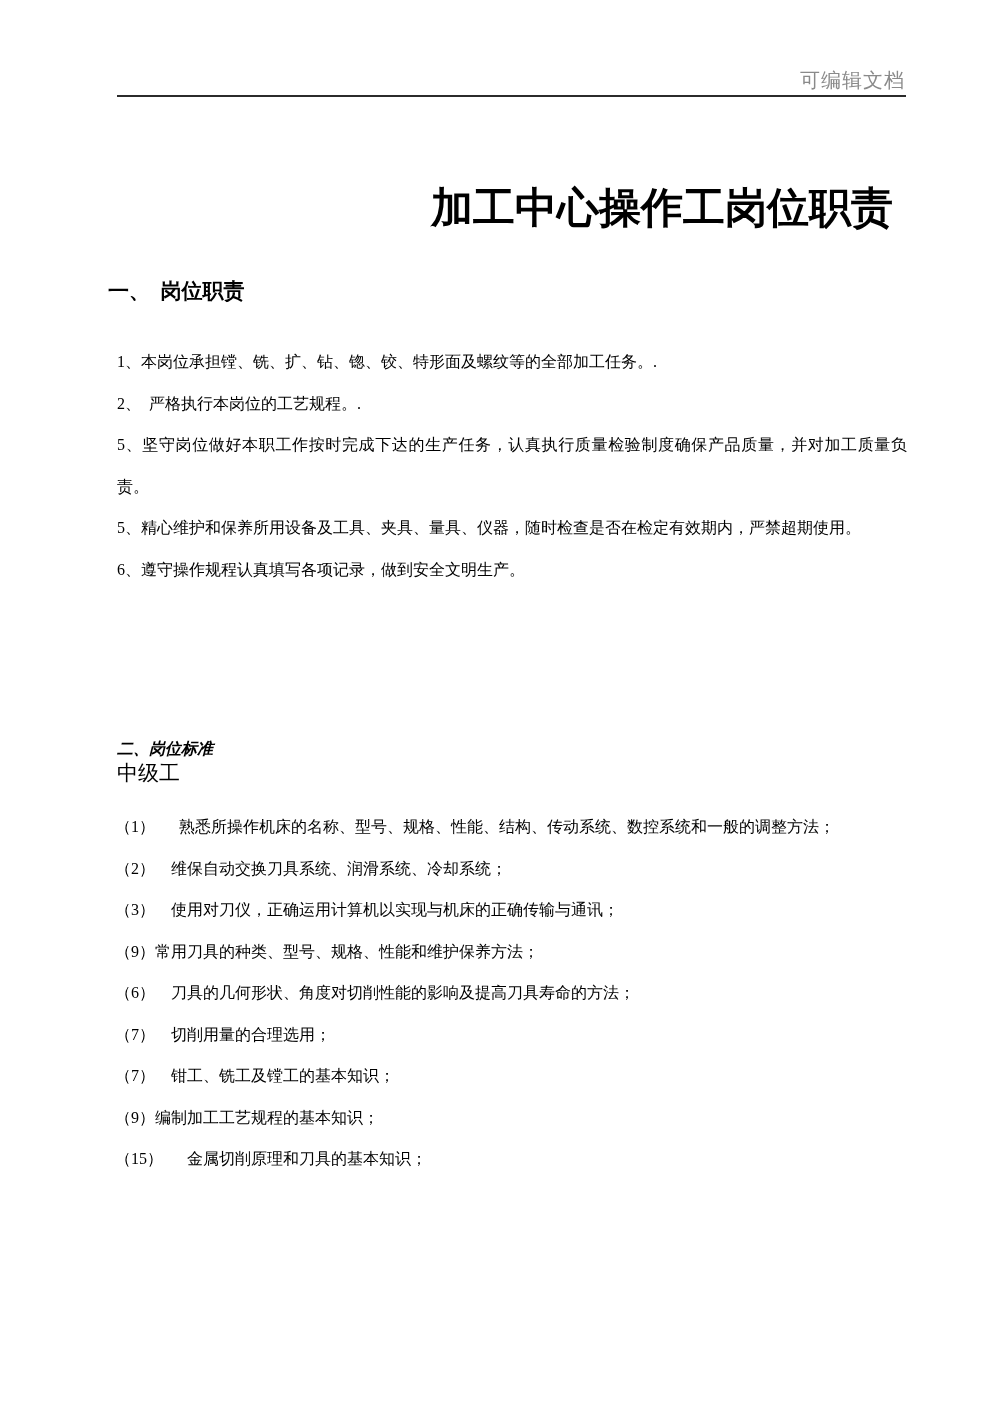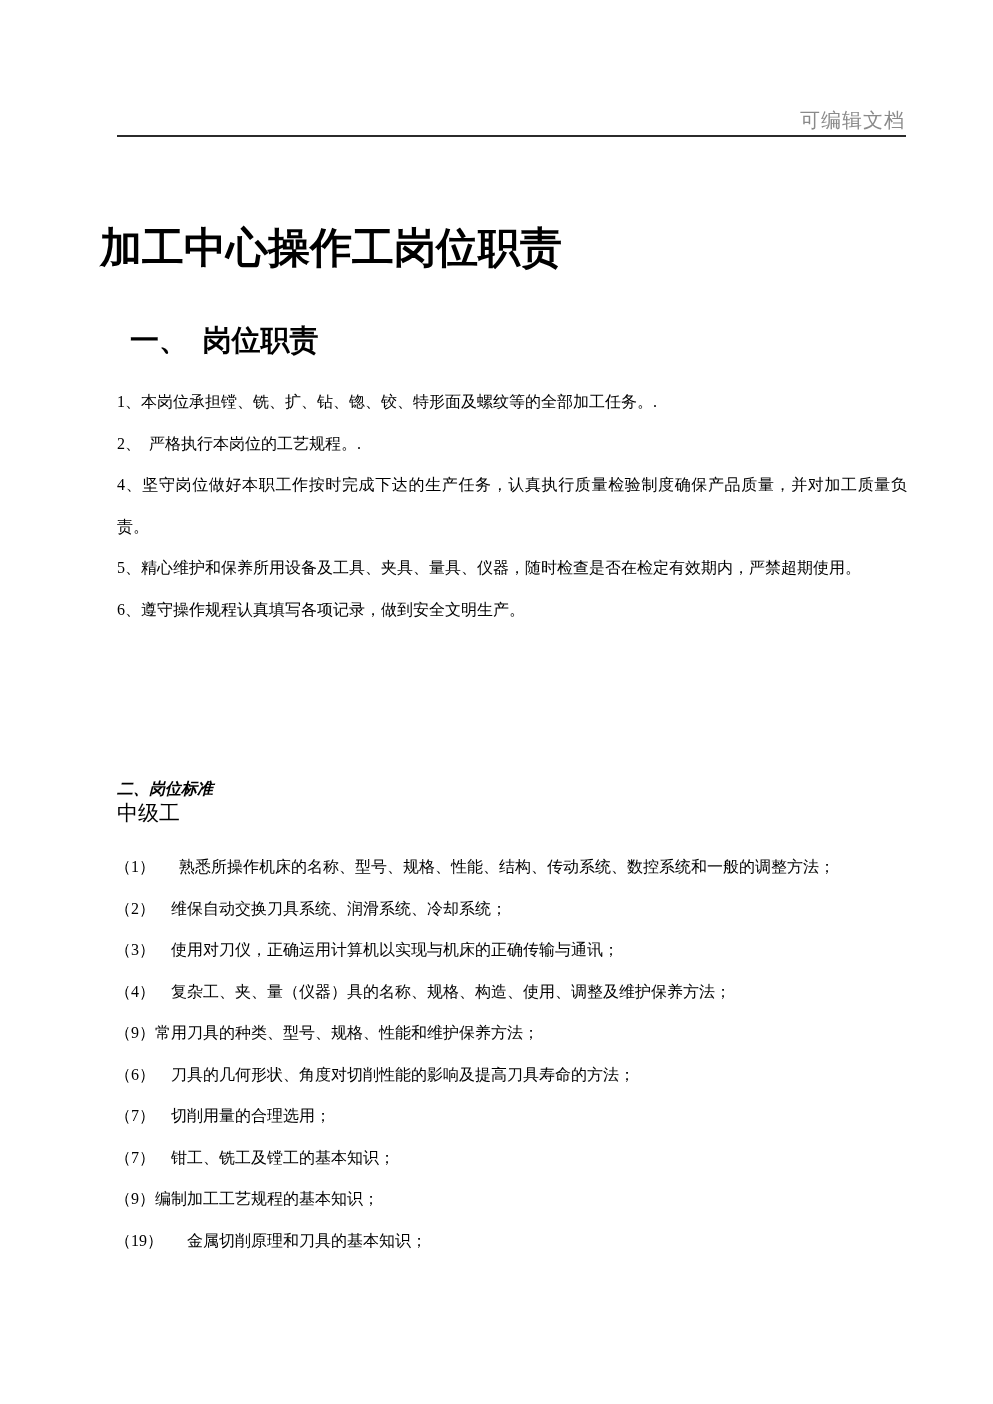--- a/index.html
+++ b/index.html
@@ -10,21 +10,20 @@
   body {
     font-family: "Liberation Serif", "DejaVu Serif", serif;
     color: #000000;
   }
   .page {
     position: relative;
     width: 993px;
     height: 1216px;
     background: #ffffff;
     overflow: hidden;
-    margin-top: 40px;
   }
   .watermark {
     position: absolute;
     top: 67px;
     right: 88px;
     font-size: 20px;
     letter-spacing: 1px;
     color: #8a8a8a;
     white-space: nowrap;
   }
@@ -34,34 +33,35 @@
     top: 95px;
     width: 789px;
     height: 2px;
     background: #2b2b2b;
   }
   .doc-title {
     position: absolute;
     left: 100px;
     top: 152px;
     width: 793px;
-    text-align: left;
+    text-align: right;
     font-size: 42px;
     font-weight: bold;
     line-height: 56px;
     white-space: nowrap;
   }
   .sec1-heading {
     position: absolute;
-    left: 130px;
+    left: 108px;
     top: 261px;
-    font-size: 29px;
+    font-size: 21px;
     font-weight: bold;
     line-height: 30px;
     white-space: nowrap;
+    font-family: Liberation Mono, monospace;
   }
   .sec1-body {
     position: absolute;
     left: 117px;
     top: 341px;
     width: 790px;
   }
   .sec2-heading {
     position: absolute;
     left: 117px;
@@ -119,39 +119,38 @@
 
   <div class="header-rule"></div>
 
   <h1 class="doc-title">加工中心操作工岗位职责</h1>
 
   <h2 class="sec1-heading">一、 岗位职责</h2>
 
   <div class="sec1-body">
     <p>1、本岗位承担镗、铣、扩、钻、锪、铰、特形面及螺纹等的全部加工任务。.</p>
     <p>2、 严格执行本岗位的工艺规程。.</p>
-    <p>4、坚守岗位做好本职工作按时完成下达的生产任务，认真执行质量检验制度确保产品质量，并对加工质量负责。</p>
+    <p>5、坚守岗位做好本职工作按时完成下达的生产任务，认真执行质量检验制度确保产品质量，并对加工质量负责。</p>
     <p>5、精心维护和保养所用设备及工具、夹具、量具、仪器，随时检查是否在检定有效期内，严禁超期使用。</p>
     <p>6、遵守操作规程认真填写各项记录，做到安全文明生产。</p>
   </div>
 
   <h2 class="sec2-heading">二、岗位标准</h2>
 
   <div class="grade-label">中级工</div>
 
   <div class="sec2-body">
     <p>（1）　 熟悉所操作机床的名称、型号、规格、性能、结构、传动系统、数控系统和一般的调整方法；</p>
     <p>（2）　维保自动交换刀具系统、润滑系统、冷却系统；</p>
     <p>（3）　使用对刀仪，正确运用计算机以实现与机床的正确传输与通讯；</p>
-    <p>（4）　复杂工、夹、量（仪器）具的名称、规格、构造、使用、调整及维护保养方法；</p>
     <p>（9）常用刀具的种类、型号、规格、性能和维护保养方法；</p>
     <p>（6）　刀具的几何形状、角度对切削性能的影响及提高刀具寿命的方法；</p>
     <p>（7）　切削用量的合理选用；</p>
     <p>（7）　钳工、铣工及镗工的基本知识；</p>
     <p>（9）编制加工工艺规程的基本知识；</p>
-    <p>（19）　 金属切削原理和刀具的基本知识；</p>
+    <p>（15）　 金属切削原理和刀具的基本知识；</p>
   </div>
 
   <div class="footer-rule"></div>
 
   <div class="page-number">1/4</div>
 
 </div>
 
 </body></html>

